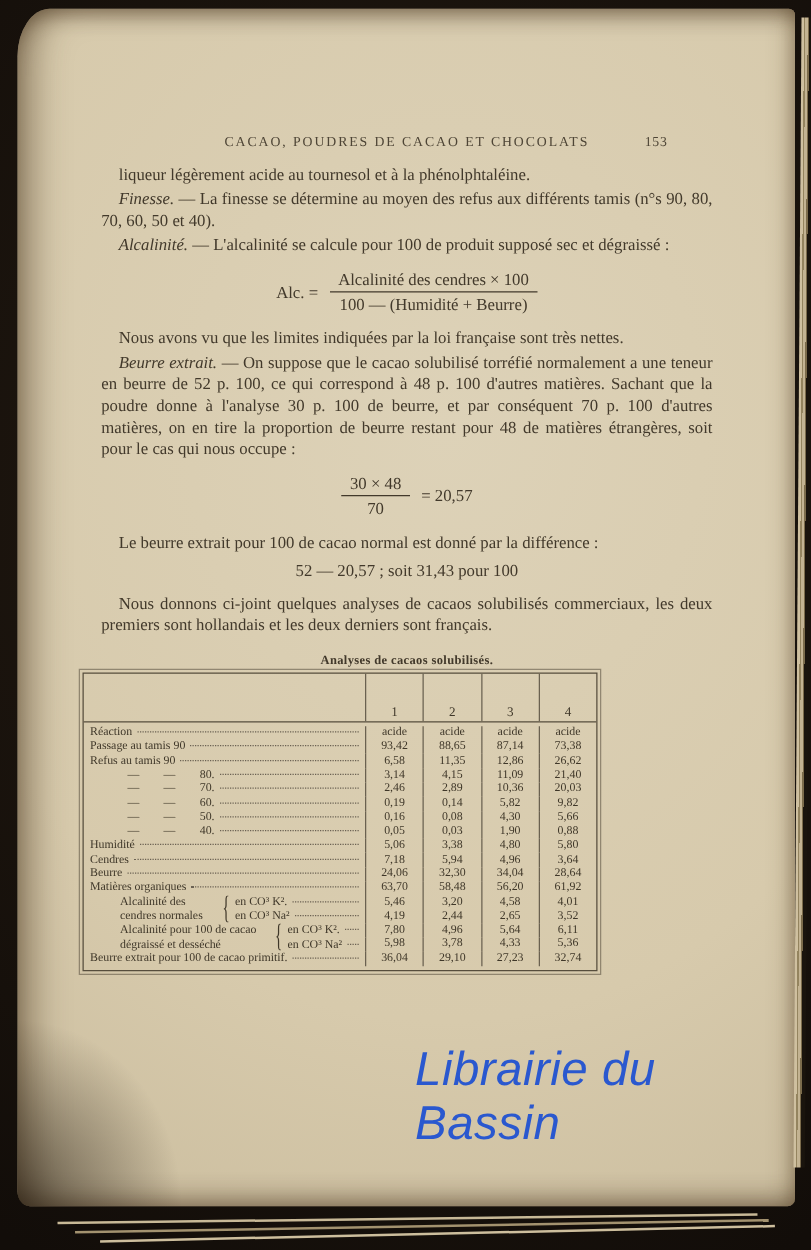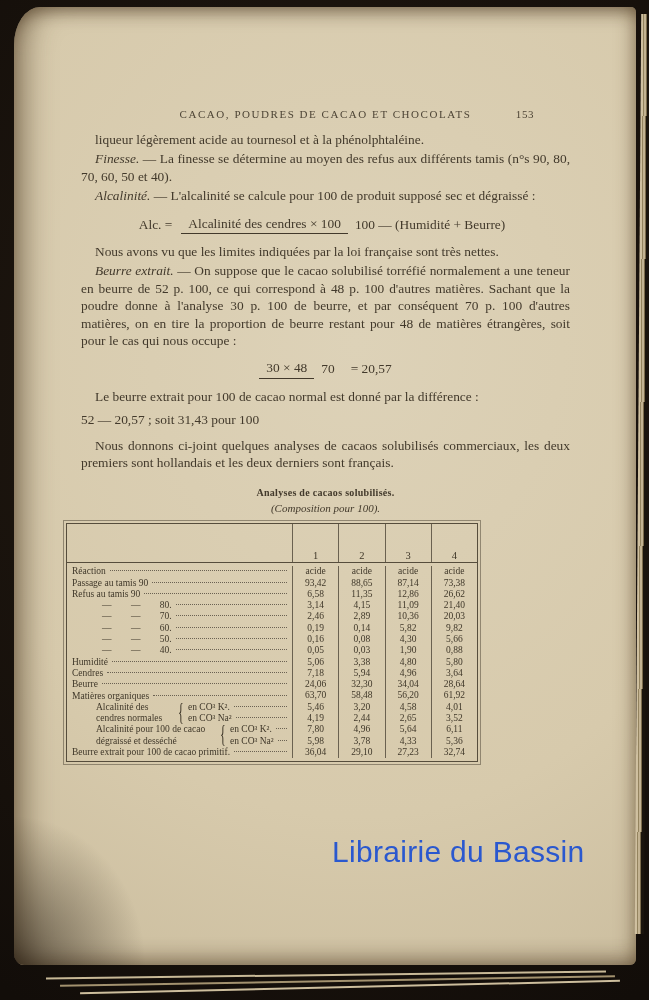--- a/index.html
+++ b/index.html
@@ -43,24 +43,24 @@
     color:#42392b; font-size:13.4px; line-height:17.4px; text-align:justify;
   }
   .running-head {
     position:relative; text-align:center; font-size:11px; letter-spacing:.14em;
     color:#4e4536; margin-bottom:10px; line-height:14px;
   }
   .running-head .pageno { position:absolute; right:36px; top:0; letter-spacing:.05em;text-align:right; }
   .p { margin:0 0 2px 0; text-indent:14px; }
   .p i { font-style:italic; }
   .formula { display:flex; justify-content:center; align-items:center; gap:9px; margin:10px 0 9px; }
-  .frac { display:inline-flex; flex-direction:row; }
+  .frac { display:inline-flex; flex-direction:column; text-align:center; }
   .frac .num { padding:0 7px 1px; border-bottom:1px solid #42392b; }
   .frac .den { padding:1px 7px 0; }
-  .centerline { text-align:left; text-indent:0; margin:6px 0 8px; }
+  .centerline { text-align:center; text-indent:0; margin:6px 0 8px; }
 
   
   .table-wrap { margin-top:12px; }
   .t-title { text-align:center; font-weight:bold; font-size:10px; letter-spacing:.03em; text-indent:0; }
   .t-sub { text-align:center; font-style:italic; font-size:11px; margin-bottom:8px; line-height:14px; }
   .t-box {
     width:410px; margin-left:-15px;
     border:1.5px solid #564d3c; outline:1px solid rgba(86,77,60,.55); outline-offset:2px;
     padding:0; font-size:9.5px; line-height:10.5px; color:#3f3729;
   }
@@ -75,21 +75,21 @@
   .g1 .g-main { width:82px; }
   .g2 .g-main { width:124px; }
   .g-brace { display:inline-block; width:9px; font-size:12px; transform:scaleY(2.15); transform-origin:50% 15%; }
   .g-sub { padding-left:1px; }
   .t-last { margin-bottom:3px; }
 
   
   .watermark {
     position:absolute; left:318px; top:828px;
     font-family:"Liberation Sans","DejaVu Sans",sans-serif;
-    font-size:30px; color:#2a58cf; letter-spacing:.01em;
+    font-size:38px; color:#2a58cf; letter-spacing:.01em;font-style:italic;
   }
 </style>
 </head>
 <body>
 
 <div class="canvas">
   <div class="page">
 
     <div class="content">
 
@@ -125,21 +125,20 @@
       </div>
 
       <p class="p">Le beurre extrait pour 100 de cacao normal est donné par la différence :</p>
 
       <p class="p centerline">52 — 20,57 ;  soit 31,43 pour 100</p>
 
       <p class="p">Nous donnons ci-joint quelques analyses de cacaos solubilisés commerciaux, les deux premiers sont hollandais et les deux derniers sont français.</p>
 
       <div class="table-wrap">
         <div class="t-title">Analyses de cacaos solubilisés.</div>
-        <div class="t-sub">(Composition pour 100).</div>
         <div class="t-box">
           <div class="t-row t-header">
             <div class="t-label"></div>
             <div class="t-val t-head">1</div>
             <div class="t-val t-head">2</div>
             <div class="t-val t-head">3</div>
             <div class="t-val t-head">4</div>
           </div>
           <div id="t-body">
               <div class="t-row">

